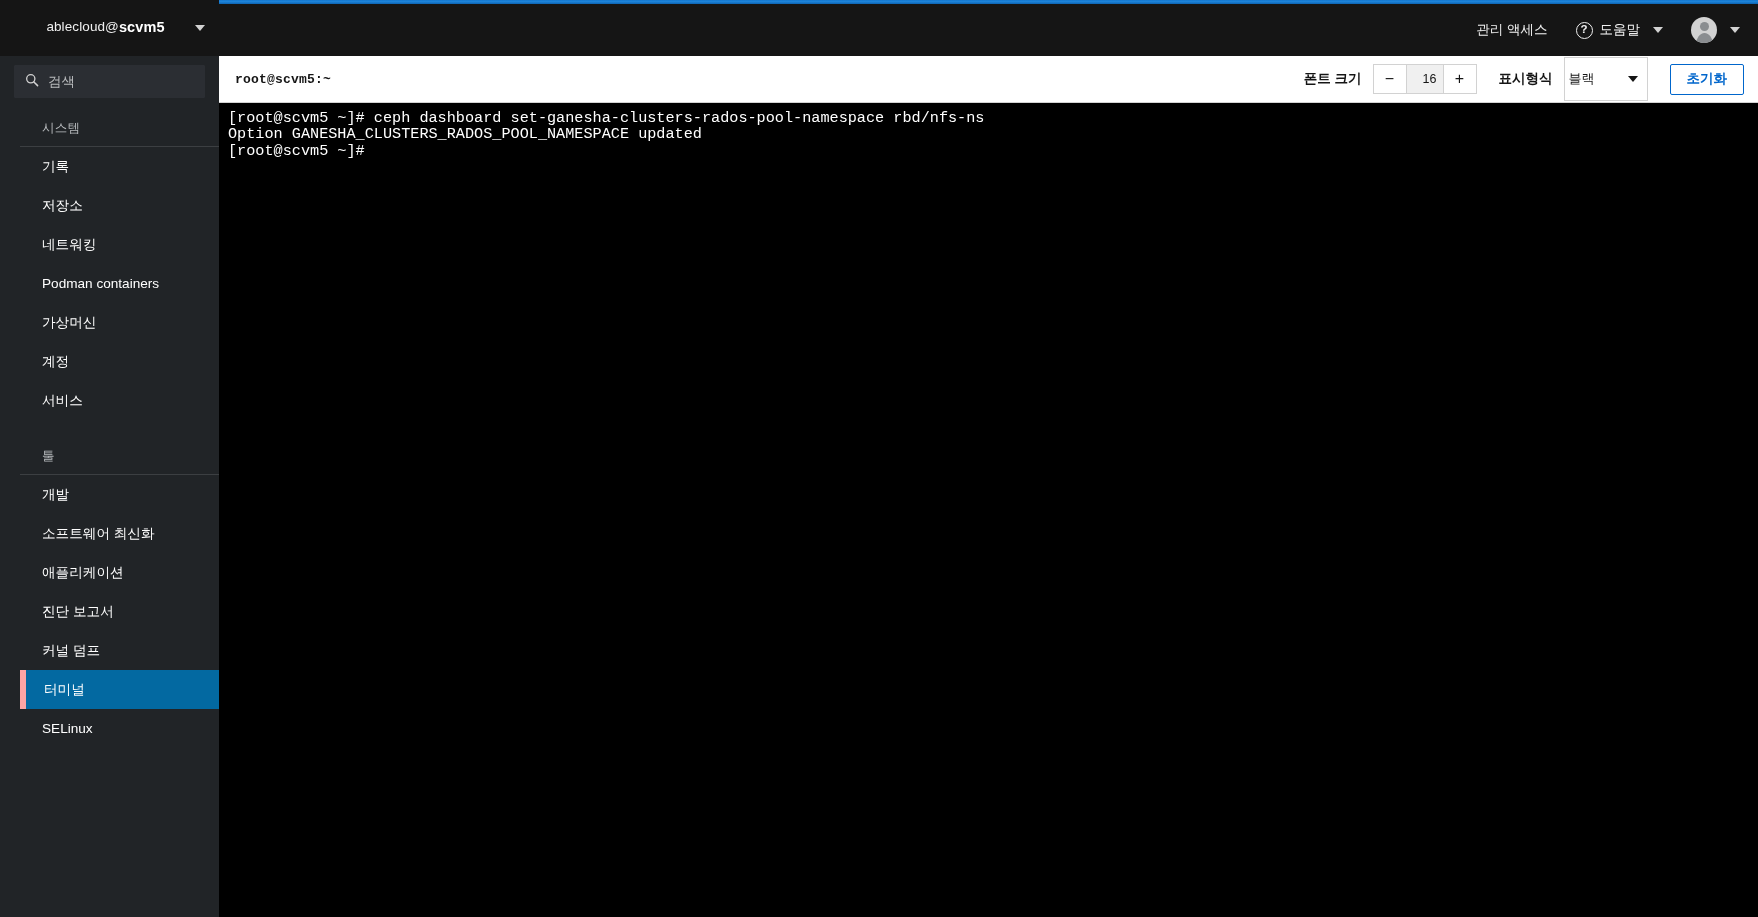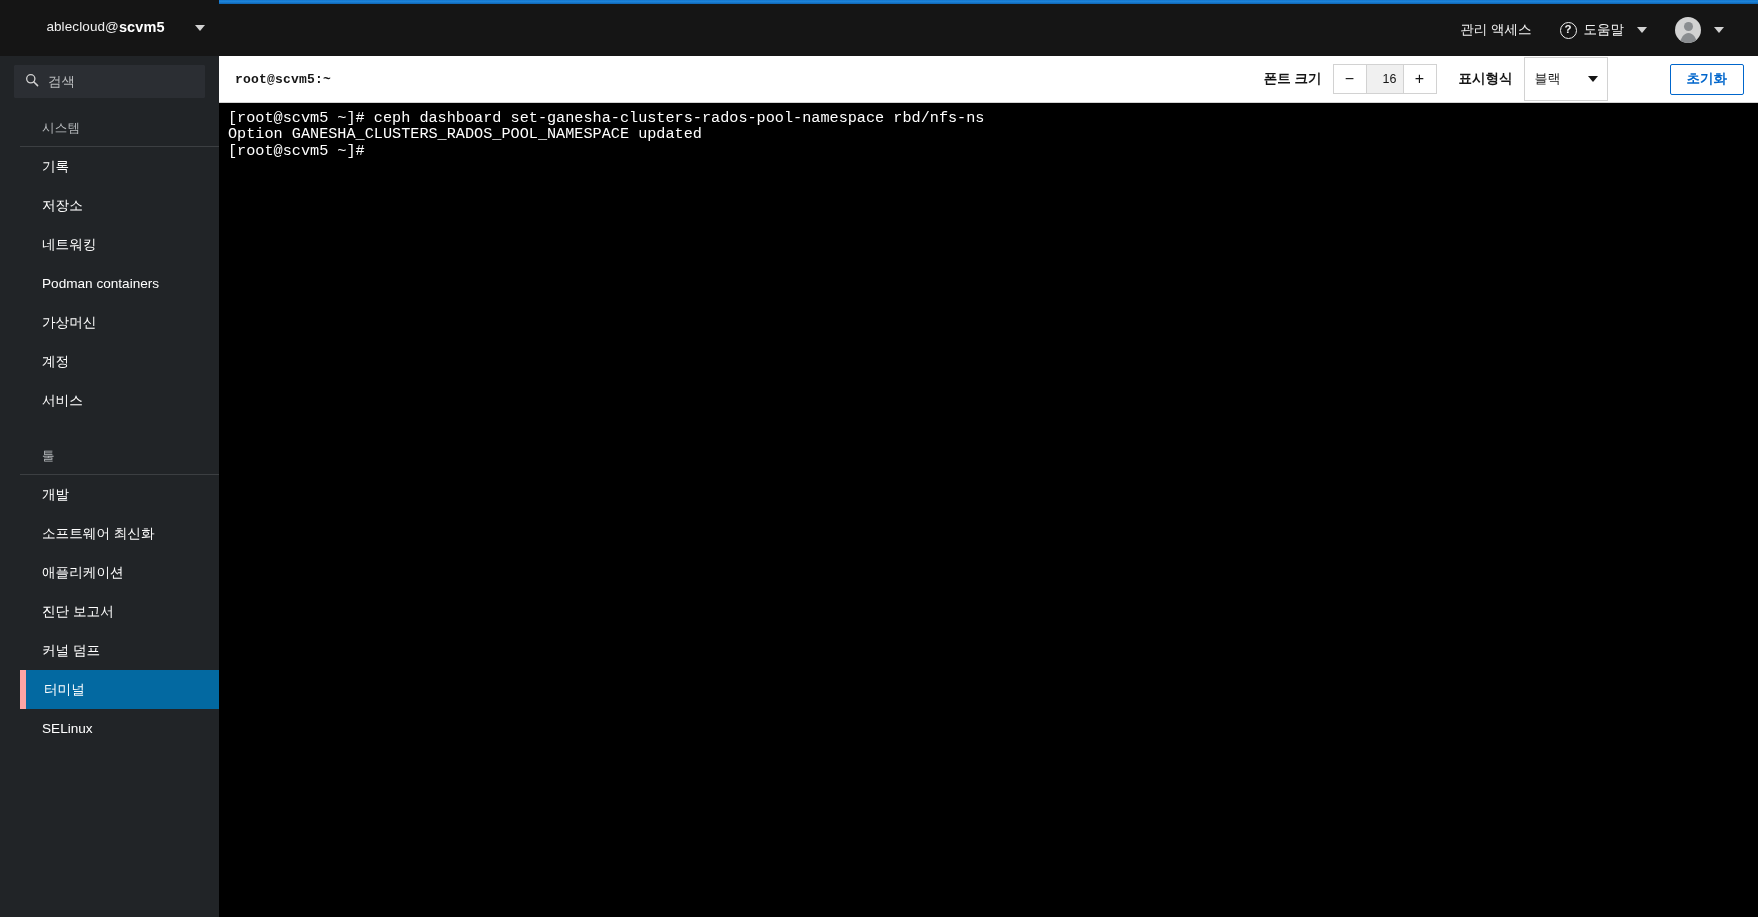--- a/index.html
+++ b/index.html
@@ -153,21 +153,21 @@
     flex: 0 0 auto;
   }
 
   .topbar {
     height: 52px;
     min-height: 52px;
     background: #151515;
     display: flex;
     align-items: center;
     justify-content: flex-end;
-    padding-right: 20px;
+    padding-right: 4px;
     gap: 0;
   }
   .topbar-btn {
     display: flex;
     align-items: center;
     height: 100%;
     padding: 0 14px;
     color: #f0f0f0;
     font-size: 13.5px;
     cursor: pointer;
@@ -270,21 +270,21 @@
     text-align: right;
   }
   .select-box {
     height: 44px;
     min-width: 84px;
     border: 1px solid #d2d2d2;
     background: #fff;
     display: flex;
     align-items: center;
     justify-content: space-between;
-    padding: 0 9px 0 10px;
+    padding: 0 9px 0 4px;
     font-size: 13px;
     color: #151515;
     cursor: pointer;
     margin-right: 22px;
     gap: 18px;
   }
   .select-caret {
     width: 0; height: 0;
     border-left: 5px solid transparent;
     border-right: 5px solid transparent;
@@ -294,21 +294,20 @@
     height: 31px;
     padding: 0 16px;
     border: 1px solid #0066cc;
     background: #fff;
     color: #0066cc;
     font-size: 13.5px;
     font-weight: 700;
     cursor: pointer;
     font-family: inherit;
     border-radius: 2px;
-    margin-left: 40px;
   }
 
   .term-body {
     flex: 1;
     background: #000000;
     padding: 7px 0 0 9px;
     overflow: hidden;
     position: relative;
     cursor: text;
   }

